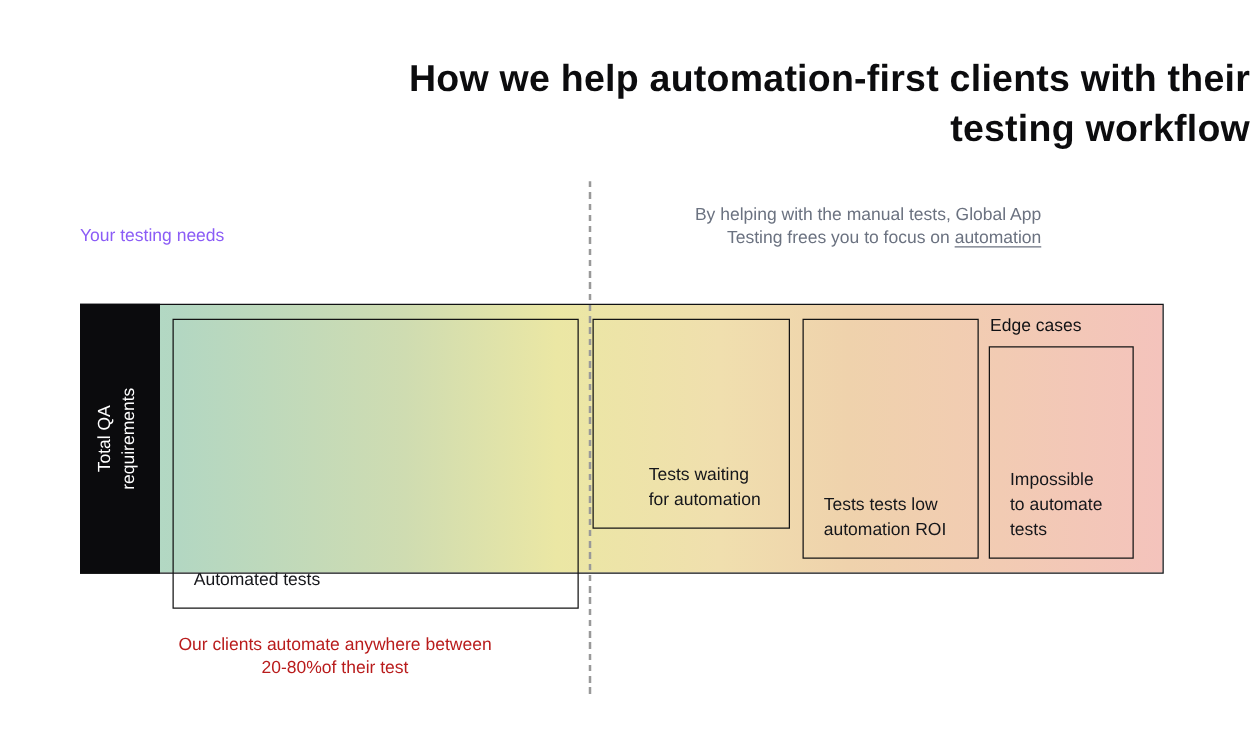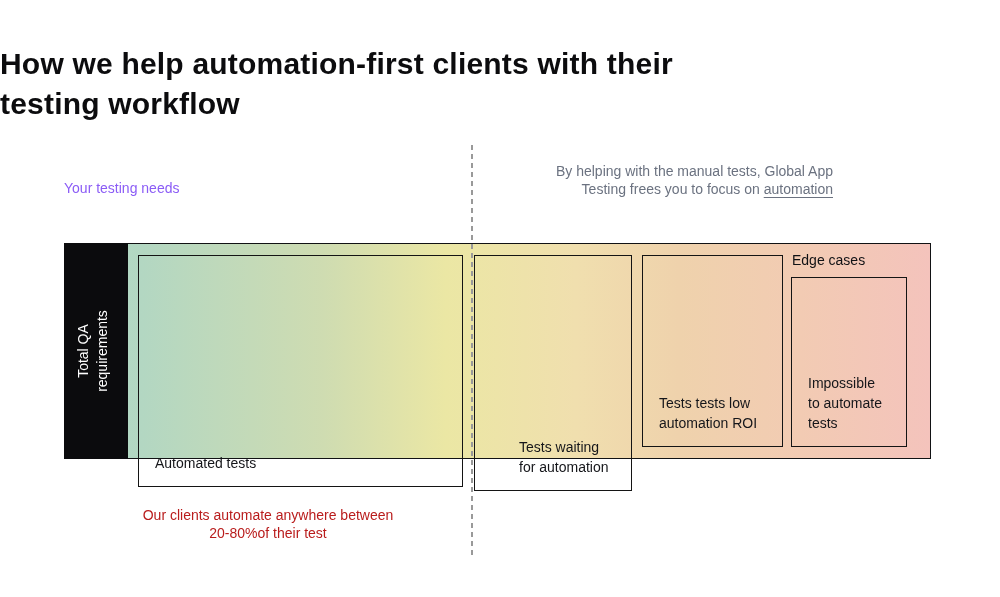--- a/index.html
+++ b/index.html
@@ -1,21 +1,21 @@
 <!DOCTYPE html>
 <html><head>
 <meta charset="utf-8">
 <style>
   html,body{margin:0;padding:0;background:#fff;}
   .stage{
     position:relative;width:1000px;height:597px;background:#fff;overflow:hidden;
     font-family:"Liberation Sans", sans-serif;
   }
   .title{
-    position:absolute;top:44px;left:0;right:0;text-align:left;
+    position:absolute;top:44px;left:0;right:0;text-align:right;
     font-size:30px;line-height:40px;font-weight:600;color:#0c0c0e;letter-spacing:.2px;
   }
   .title .hvy{font-weight:800;}
   .left-label{
     position:absolute;left:64px;top:180px;font-size:14px;line-height:17px;color:#8b5cf6;
   }
   .right-note{
     position:absolute;left:513px;top:163px;width:320px;text-align:right;
     font-size:14px;line-height:17.5px;color:#6b7280;
   }
@@ -40,21 +40,21 @@
     position:absolute;left:50%;top:50%;width:216px;height:44px;
     transform:translate(-50%,-50%) rotate(-90deg);
     color:#fff;font-size:14px;line-height:19px;text-align:center;white-space:pre-line;
   }
   .seg{
     position:absolute;border:1.5px solid #141414;box-sizing:border-box;z-index:4;
     display:flex;align-items:flex-end;padding:12px 16px 13px 16px;
     font-size:14px;line-height:20px;color:#15161a;background:transparent;
   }
   .seg1{left:138px;top:255px;width:325px;height:232px;}
-  .seg2{left:474px;top:255px;width:158px;height:236px;padding-left:44px;}
+  .seg2{left:474px;top:255px;width:158px;height:168px;padding-left:44px;}
   .seg3{left:642px;top:255px;width:141px;height:192px;}
   .seg4{left:791px;top:277px;width:116px;height:170px;padding-left:16px;}
   .edge-label{
     position:absolute;left:792px;top:252px;font-size:14px;line-height:17px;color:#101114;z-index:4;
   }
 </style>
 </head>
 <body>
 
 <div class="stage">

